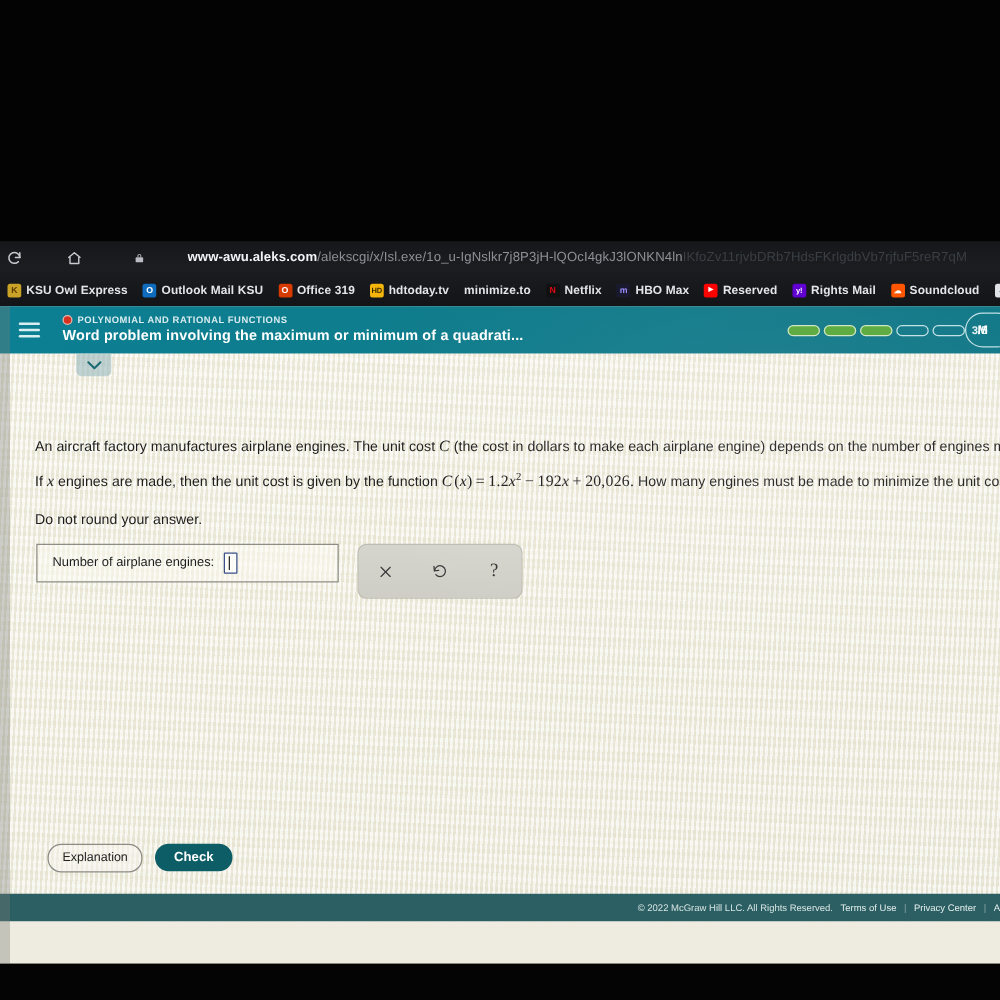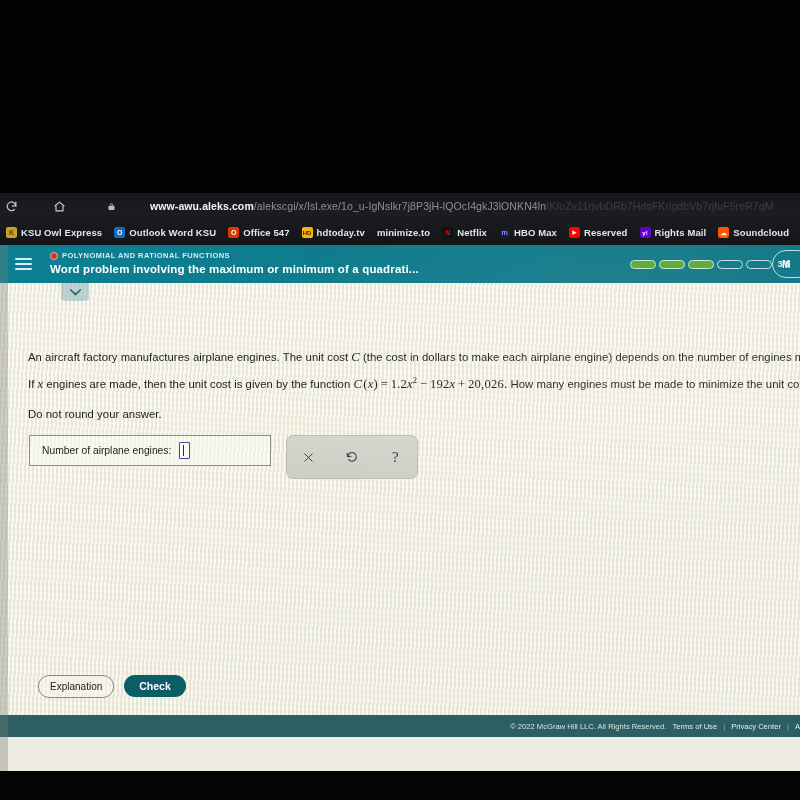--- a/index.html
+++ b/index.html
@@ -439,25 +439,25 @@
       <span class="url-text"><span class="host">www-awu.aleks.com</span><span class="path">/alekscgi/x/Isl.exe/1o_u-IgNslkr7j8P3jH-lQOcI4gkJ3lONKN4ln</span><span class="pathdim">IKfoZv11rjvbDRb7HdsFKrlgdbVb7rjfuF5reR7qM</span></span>
     </div>
 
     <div class="bookmarks-row">
       <div class="bm">
           <span class="bm-fav" style="background:#c9a227;color:#5a3c00">K</span>
           <span class="bm-label">KSU Owl Express</span>
         </div>
       <div class="bm">
           <span class="bm-fav" style="background:#0f6cbd;color:#fff">O</span>
-          <span class="bm-label">Outlook Word KSU</span>
+          <span class="bm-label">Outlook Mail KSU</span>
         </div>
       <div class="bm">
           <span class="bm-fav" style="background:#d83b01;color:#fff">O</span>
-          <span class="bm-label">Office 547</span>
+          <span class="bm-label">Office 319</span>
         </div>
       <div class="bm">
           <span class="bm-fav" style="background:#f5b50a;color:#3b2c00;font-size:6px">HD</span>
           <span class="bm-label">hdtoday.tv</span>
         </div>
       <div class="bm">
           <span class="bm-label">minimize.to</span>
         </div>
       <div class="bm">
           <span class="bm-fav" style="background:#111;color:#e50914">N</span>

